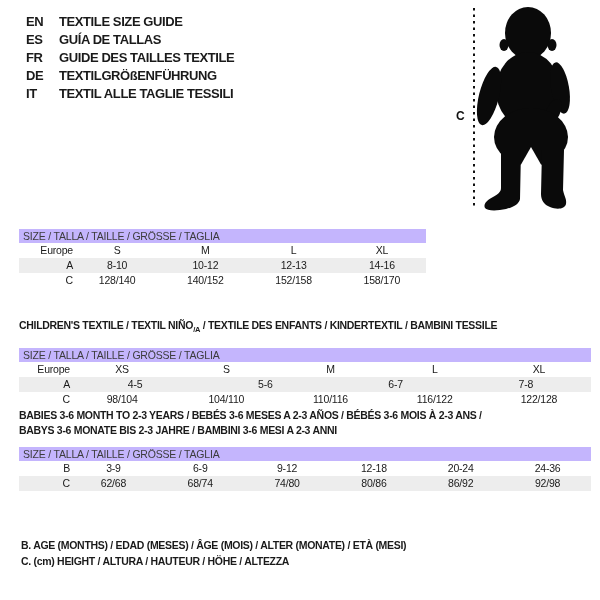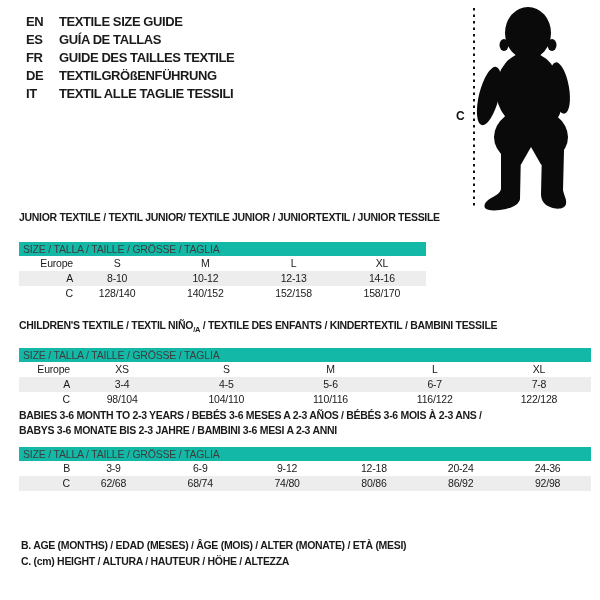--- a/index.html
+++ b/index.html
@@ -21,21 +21,21 @@
   #sec-children{top:319px;width:572px;}
   #sec-babies{top:408px;width:572px;}
   .tbl-title{margin:0;font-size:10.5px;font-weight:bold;letter-spacing:-0.3px;
     line-height:13px;white-space:nowrap;}
   #sec-babies .tbl-title{line-height:15px;}
   sub{font-size:7.5px;}
   .sizetable{width:100%;}
   #sec-junior  .sizetable{margin-top:18px;}
   #sec-children .sizetable{margin-top:12px;}
   #sec-babies  .sizetable{margin-top:9px;}
-  .thead{background:#14b8a6;color:#3c3c3c;font-size:10.5px;height:14px;
+  .thead{background:#c4b5fd;color:#3c3c3c;font-size:10.5px;height:14px;
     line-height:14px;padding-left:4px;letter-spacing:-0.2px;}
   .trow{display:flex;height:15px;line-height:15px;font-size:10.5px;letter-spacing:-0.2px;}
   .trow.alt{background:#ededed;}
   .cell{flex:1;text-align:center;}
   .cell.lbl{flex:0 0 50px;text-align:right;padding-left:4px;}
   #sec-children .cell.lbl,#sec-babies .cell.lbl{flex:0 0 47px;}
   
   .notes{position:absolute;top:537px;left:21px;}
   .note-line{height:16px;line-height:16px;font-weight:bold;font-size:10.5px;
     letter-spacing:-0.3px;white-space:nowrap;}
@@ -78,21 +78,20 @@
     <ellipse cx="120" cy="88" rx="9" ry="26" transform="rotate(-10 120 88)"></ellipse>
     <ellipse cx="113" cy="112" rx="7" ry="14" transform="rotate(25 113 112)"></ellipse>
     <ellipse cx="91" cy="137" rx="37" ry="29"></ellipse>
     <path d="M79,168 L91,147 L103,168 L103,176 L79,176 Z" fill="#ffffff"></path>
     <path d="M61,150 L61,188 C61,192 58,194 53,197 C47,200 43,204 45,208 C47,211 57,211 66,209 C74,207 79,204 80,199 L81,150 Z"></path>
     <path d="M102,150 L101,194 C101,200 104,205 110,207 C117,210 125,209 126,204 C127,199 124,196 123,190 L124,150 Z"></path>
   </g>
 </svg>
 
 <section class="tbl-section" id="sec-junior">
-  <h2 class="tbl-title">JUNIOR TEXTILE / TEXTIL JUNIOR/ TEXTILE JUNIOR / JUNIORTEXTIL / JUNIOR TESSILE</h2>
   <div class="sizetable">
     <div class="thead">SIZE / TALLA / TAILLE / GRÖSSE / TAGLIA</div>
     <div class="trow">
       <div class="cell lbl">Europe</div>
       <div class="cell">S</div>
       <div class="cell">M</div>
       <div class="cell">L</div>
       <div class="cell">XL</div>
     </div>
     <div class="trow alt">
@@ -119,21 +118,20 @@
     <div class="trow">
       <div class="cell lbl">Europe</div>
       <div class="cell">XS</div>
       <div class="cell">S</div>
       <div class="cell">M</div>
       <div class="cell">L</div>
       <div class="cell">XL</div>
     </div>
     <div class="trow alt">
       <div class="cell lbl">A</div>
-      <div class="cell">3-4</div>
       <div class="cell">4-5</div>
       <div class="cell">5-6</div>
       <div class="cell">6-7</div>
       <div class="cell">7-8</div>
     </div>
     <div class="trow">
       <div class="cell lbl">C</div>
       <div class="cell">98/104</div>
       <div class="cell">104/110</div>
       <div class="cell">110/116</div>

